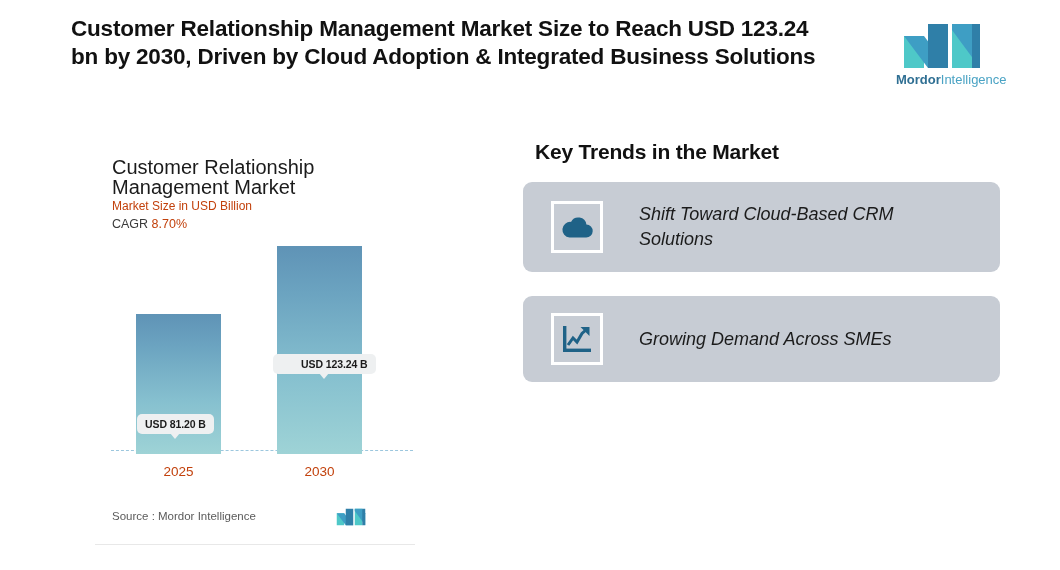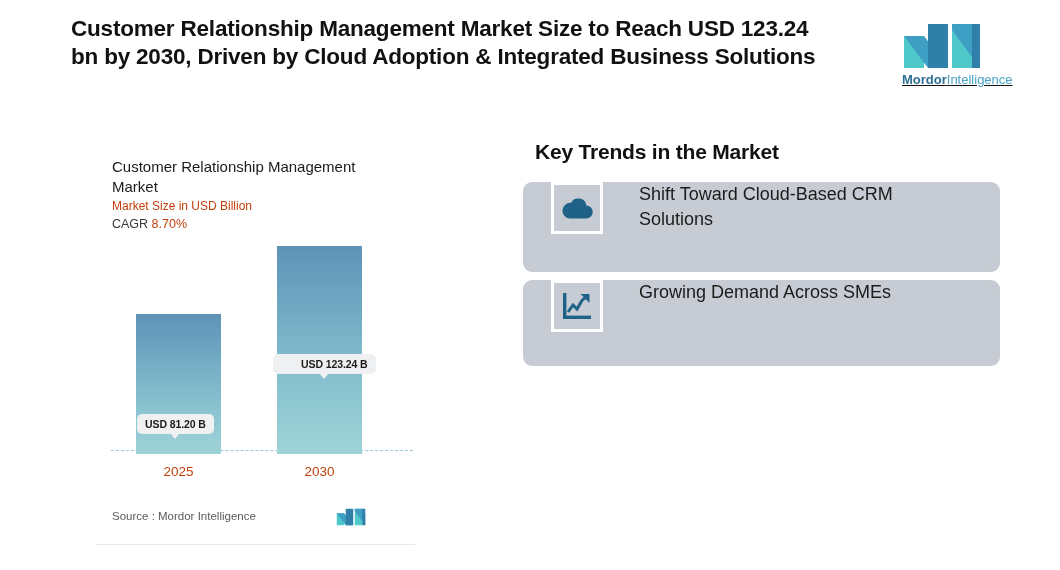--- a/index.html
+++ b/index.html
@@ -45,48 +45,47 @@
   }
   #brand-mark {
     position: absolute;
     left: 16px;
     top: 0;
     width: 80px;
     height: 48px;
   }
   #brand-wordmark {
     position: absolute;
-    left: 16px;
+    left: 10px;
     top: 50px;
     width: 110px;
     text-align: left;
     font-size: 13px;
     line-height: 15px;
     white-space: nowrap;
-    text-decoration: underline;
   }
   #brand-wordmark .w-bold { font-weight: bold; color: #2f6f93; }
   #brand-wordmark .w-light { font-weight: normal; color: #4aa3c4; }
 
   
   #chart-panel {
     position: absolute;
     left: 95px;
     top: 134px;
     width: 320px;
     height: 411px;
     border-bottom: 1px solid #e8e8e8;
     box-sizing: border-box;
   }
   #chart-title {
     position: absolute;
     left: 17px;
     top: 23px;
     width: 280px;
-    font-size: 15px;
+    font-size: 20px;
     line-height: 20px;
     font-weight: normal;
     color: #1b1b1b;
   }
   #chart-subtitle {
     position: absolute;
     left: 17px;
     top: 65px;
     font-size: 12px;
     color: #c2410c;
@@ -196,23 +195,25 @@
     color: #111111;
     letter-spacing: -0.2px;
     margin: 0 0 18px 12px;
   }
   .trend-card {
     position: relative;
     width: 477px;
     background: #c7ccd4;
     border-radius: 9px;
     display: flex;
+    align-items: center;
     box-sizing: border-box;
     padding: 0 20px 0 28px;
-    margin-bottom: 8px;
+    margin-bottom: 24px;
+    font-style: italic;
   }
   .trend-card.tall { height: 90px; }
   .trend-card.short { height: 86px; }
   .trend-icon {
     flex: 0 0 auto;
     width: 52px;
     height: 52px;
     border: 3px solid #ffffff;
     box-sizing: border-box;
     display: flex;

